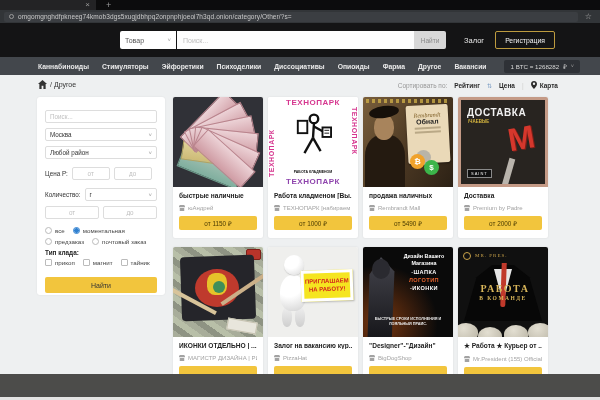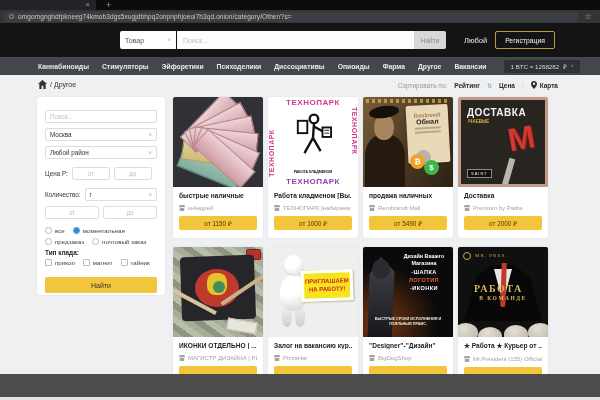--- a/index.html
+++ b/index.html
@@ -140,21 +140,21 @@
   .a7 .it.or { color:#e8632c; }
   .a7 .foot { position:absolute; left:2px; right:2px; bottom:10px; text-align:center; color:#e8e8e8; font-weight:bold; font-size:3.8px; line-height:1.3; }
 
   
   .a8 { background:#101010; }
   .a8 .emb { position:absolute; left:5px; top:5px; width:8px; height:8px; border:1px solid #caa34a; border-radius:50%; }
   .a8 .brand { position:absolute; left:17px; top:6px; color:#caa34a; font-family:"Liberation Serif", serif; font-size:5px; letter-spacing:1px; }
   .a8 .suit { position:absolute; left:6px; bottom:16px; width:78px; height:56px; background:#070707; clip-path:polygon(0 100%,16% 22%,36% 0,64% 0,84% 22%,100% 100%); }
   .a8 .shirt { position:absolute; left:36px; bottom:34px; width:18px; height:34px; background:#e6e6e6; clip-path:polygon(0 0,100% 0,50% 100%); }
   .a8 .tie { position:absolute; left:43px; top:16px; width:5px; height:44px; background:#c0392b; transform:rotate(2deg); border-radius:0 0 2px 2px; }
-  .a8 .w1 { position:absolute; left:16px; right:0; top:36px; text-align:left; color:#d9b65a; font-family:"Liberation Serif", serif; font-weight:900; font-size:10px; letter-spacing:1.5px; }
+  .a8 .w1 { position:absolute; left:4px; right:0; top:36px; text-align:center; color:#d9b65a; font-family:"Liberation Serif", serif; font-weight:900; font-size:10px; letter-spacing:1.5px; }
   .a8 .w2 { position:absolute; left:0; right:0; top:48px; text-align:center; color:#d9b65a; font-family:"Liberation Serif", serif; font-weight:bold; font-size:5.5px; letter-spacing:1.5px; }
   .a8 .bag { position:absolute; bottom:-4px; width:24px; height:18px; background:radial-gradient(circle at 40% 30%,#e3dfd2,#b9b4a4); border-radius:50% 50% 40% 40%; }
 
   
   .shopicon { flex:0 0 auto; }
 
   
   .taskbar { position:absolute; left:0; right:0; top:374px; height:23px; background:#4c4c4a; z-index:50; }
   .bottomstrip { position:absolute; left:0; right:0; top:397px; height:3px; background:#e3e3e3; z-index:50; }
 </style>
@@ -175,21 +175,21 @@
   <span class="bookmark">☆</span>
 </div>
 
 <div class="siteheader">
   <div class="psel">
     <span>Товар</span>
     <span class="chev">˅</span>
   </div>
   <input class="hsearch" type="text" placeholder="Поиск..." style="">
   <button class="hfind">Найти</button>
-  <span class="login">Любой</span>
+  <span class="login">Залог</span>
   <div class="register">Регистрация</div>
 </div>
 
 <div class="nav">
   <span class="nav-item">Каннабиноиды</span>
   <span class="nav-item">Стимуляторы</span>
   <span class="nav-item">Эйфоретики</span>
   <span class="nav-item">Психоделики</span>
   <span class="nav-item">Диссоциативы</span>
   <span class="nav-item">Опиоиды</span>

